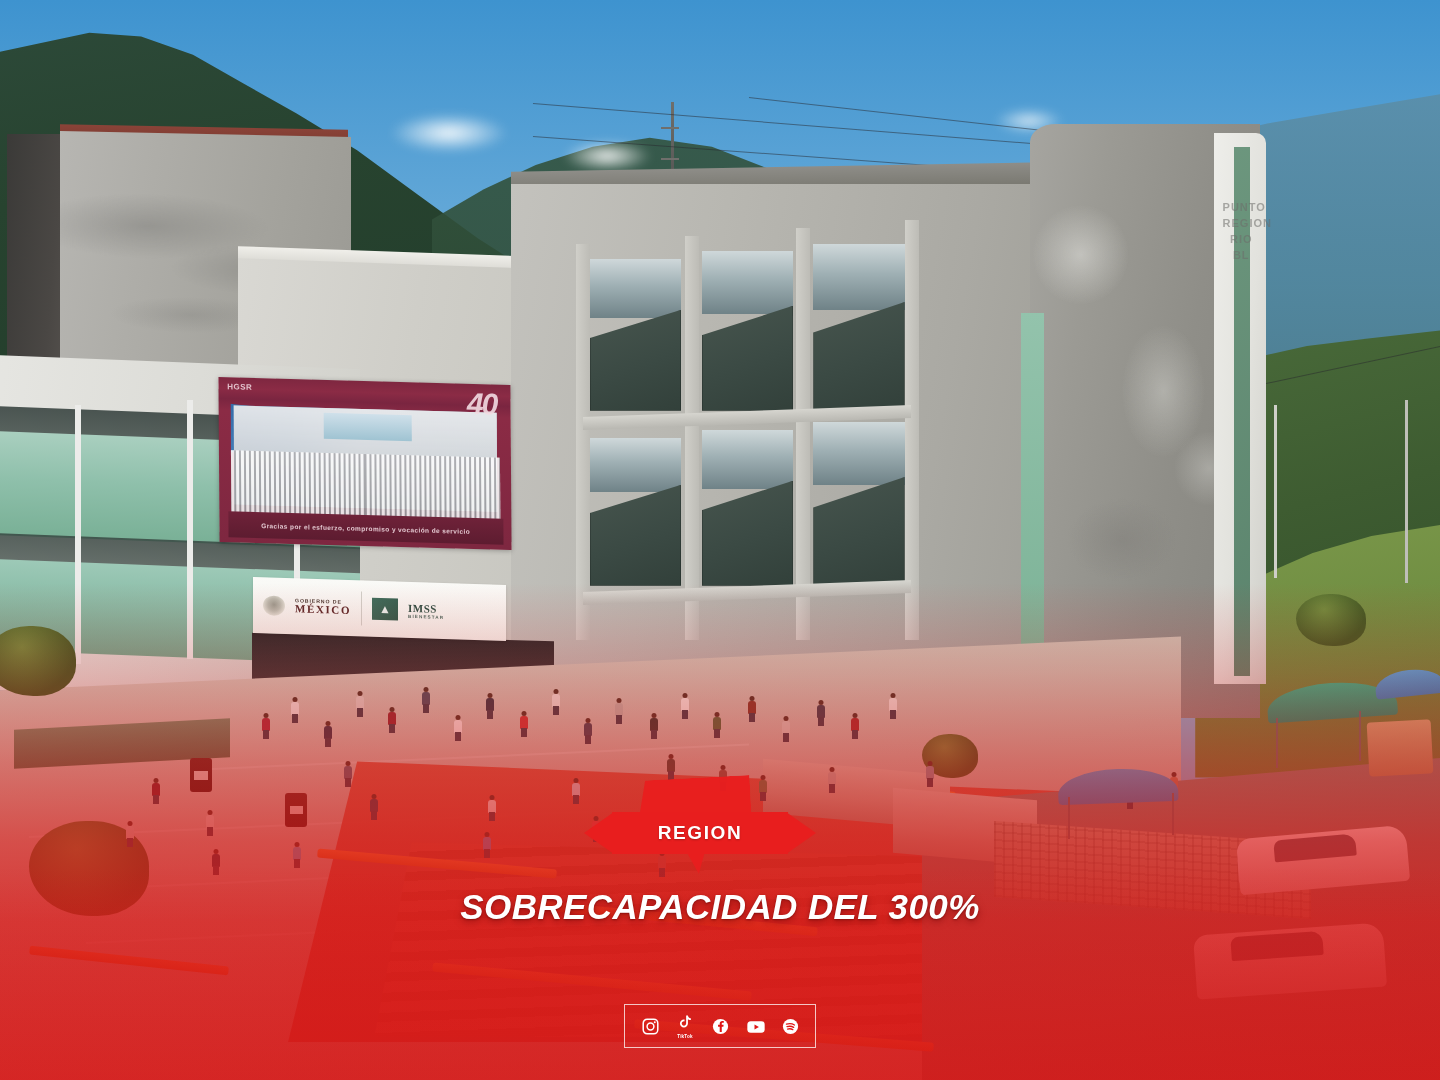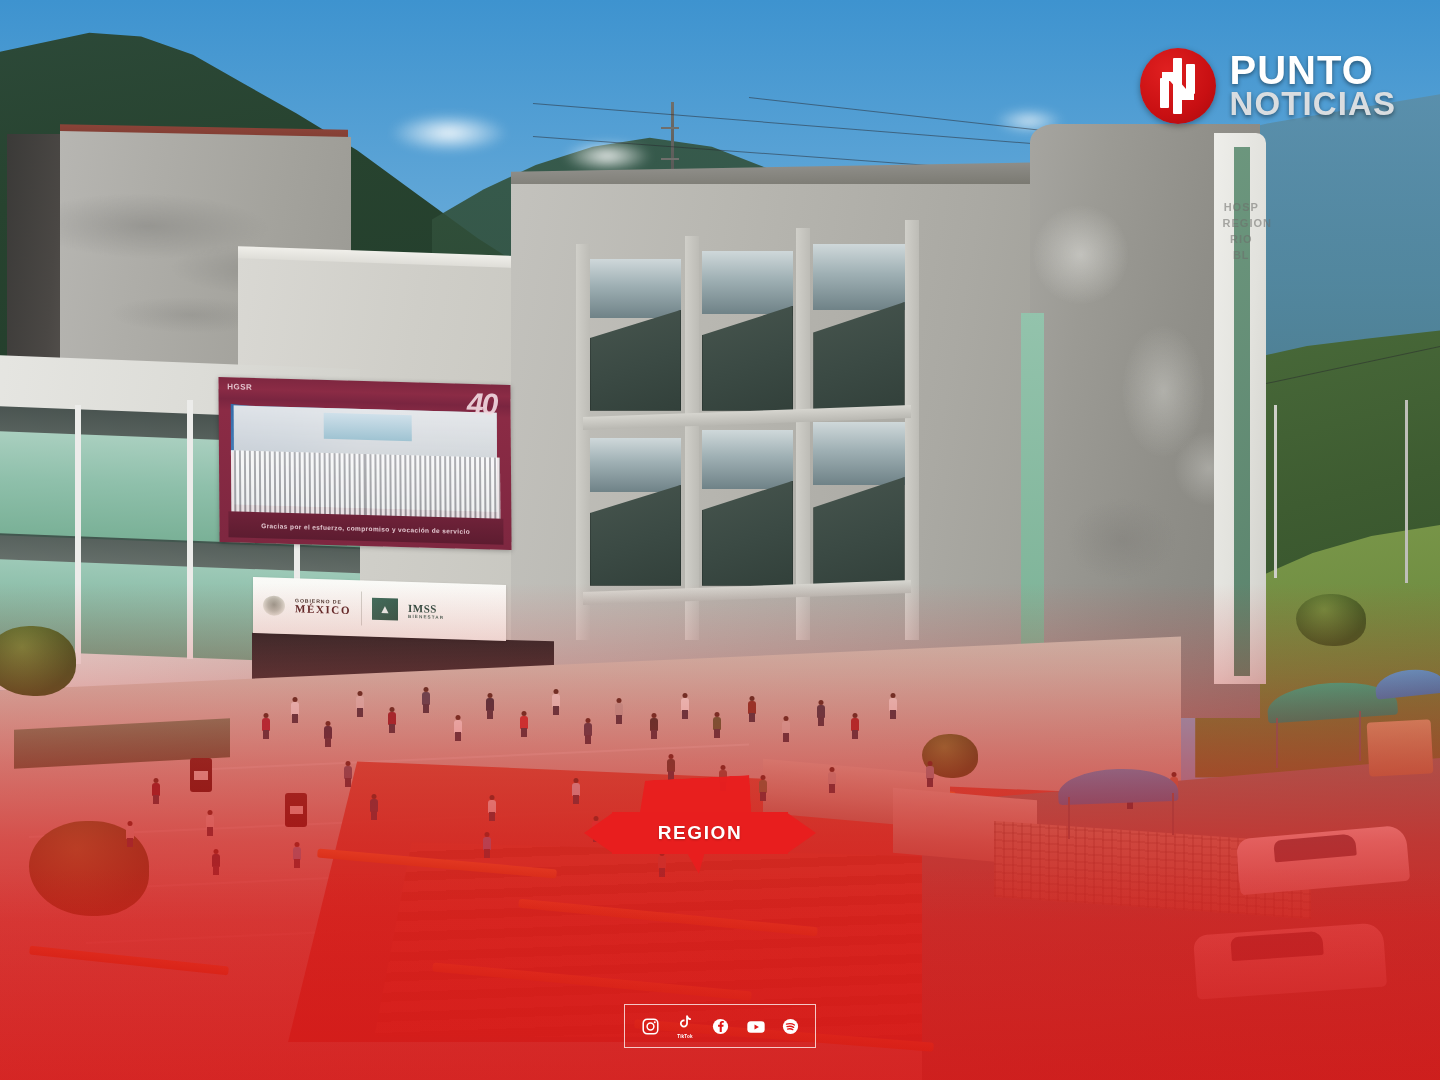--- a/index.html
+++ b/index.html
@@ -539,21 +539,21 @@
     </div>
 
     <div class="wincell" style="left:48%;top:62.5%;width:6.5%;height:6%;background:linear-gradient(180deg,#7d9aa2,#4e6b72);"></div>
     <div class="wincell" style="left:55.5%;top:62.8%;width:6.5%;height:6%;background:linear-gradient(180deg,#7d9aa2,#4e6b72);"></div>
     <div class="wincell" style="left:63%;top:63.2%;width:6.2%;height:6%;background:linear-gradient(180deg,#7d9aa2,#4e6b72);"></div>
 
     <div class="tower"></div>
     <div class="tower-white"></div>
     <div class="tower-green"></div>
     <div class="tower-vtext">
-      <div>HOSP</div>
+      <div>PUNTO</div>
       <div>REGION</div>
       <div>RIO BL</div>
     </div>
     <div class="rt-green"></div>
 
     <div class="wing-left"></div>
     <div class="wing-left-dark"></div>
     <div class="wing-left-band"></div>
     <div class="wing-left-dark2"></div>
     <div class="wing-left-band2"></div>
@@ -829,47 +829,30 @@
     <div class="car" style="left:86%;top:77%;width:170px;height:56px;background:linear-gradient(180deg,#f2f0ec,#cfcdc6);transform:rotate(-5deg);"></div>
     <div class="car-win" style="left:88.5%;top:77.5%;width:82px;height:22px;transform:rotate(-5deg);"></div>
     <div class="car" style="left:83%;top:86%;width:190px;height:64px;background:linear-gradient(180deg,#d8d5cf,#b0ada6);transform:rotate(-4deg);"></div>
     <div class="car-win" style="left:85.5%;top:86.5%;width:92px;height:24px;transform:rotate(-4deg);"></div>
 
   </div>
 
   <div class="red-overlay"></div>
   <div class="red-overlay-deep"></div>
 
-  <div class="brand">
-    <div class="brand-mark">
-      <svg viewBox="0 0 76 76" width="76" height="76" aria-hidden="true">
-        <g fill="#ffffff">
-          <rect x="33" y="10" width="9" height="56" rx="1"></rect>
-          <path d="M22 24 L35 24 L35 33 L22 33 Z"></path>
-          <path d="M41 43 L54 43 L54 52 L41 52 Z"></path>
-          <path d="M22 24 L31 24 L54 50 L45 50 Z"></path>
-          <rect x="20" y="30" width="9" height="30" rx="1"></rect>
-          <rect x="46" y="16" width="9" height="30" rx="1"></rect>
-        </g>
-      </svg>
-    </div>
-    <div class="brand-words">
-      <div class="w1">PUNTO</div>
-      <div class="w2">NOTICIAS</div>
-    </div>
-  </div>
 
   <div class="region-arrow"></div>
   <div class="region-tail-l"></div>
   <div class="region-tail-r"></div>
   <div class="region-badge">
     <span>REGION</span>
   </div>
 
   <div class="headline">
+    <div>SOBRECAPACIDAD DEL 300%</div>
   </div>
 
   <div class="social-box">
 
     <a class="si">
       <svg viewBox="0 0 24 24" width="19" height="19" fill="none" stroke="#ffffff" stroke-width="1.9">
         <rect x="2.8" y="2.8" width="18.4" height="18.4" rx="5"></rect>
         <circle cx="12" cy="12" r="4.3"></circle>
         <circle cx="17.4" cy="6.6" r="1.2" fill="#ffffff" stroke="none"></circle>
       </svg>

